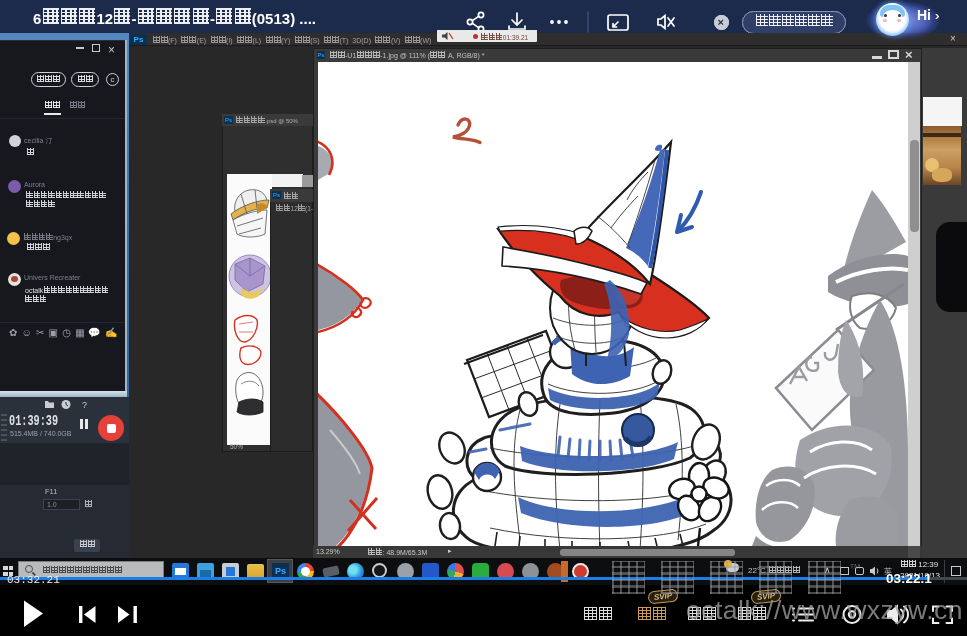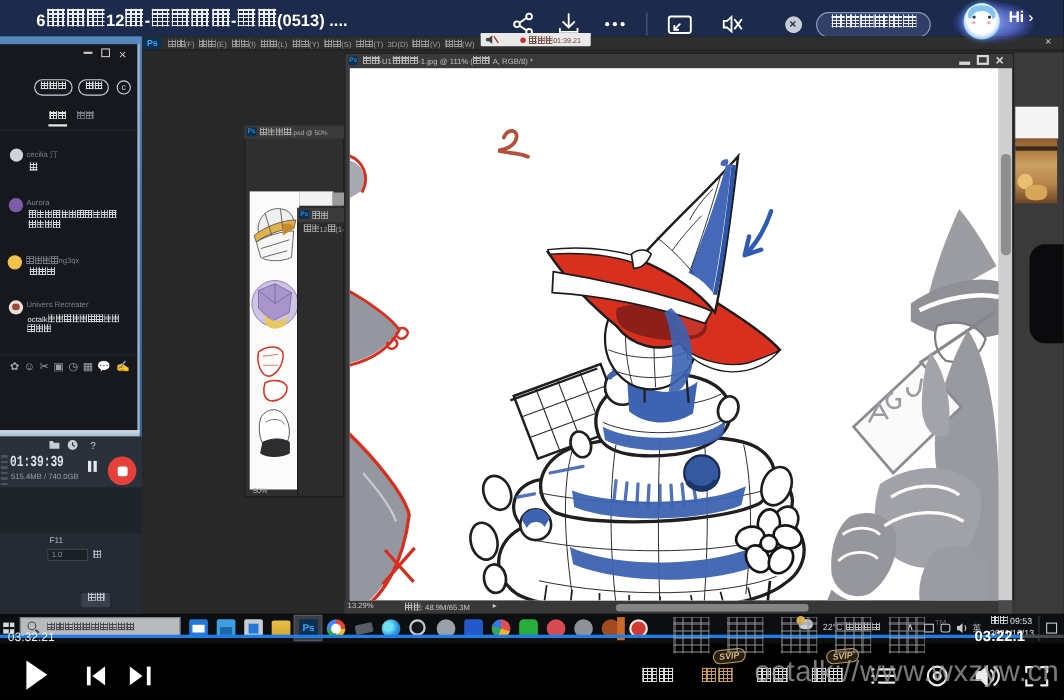--- a/index.html
+++ b/index.html
@@ -672,30 +672,30 @@
 <div class="abs" style="left:724px;top:560px;width:8px;height:8px;border-radius:50%;background:#e8b23c;"></div>
 <div class="abs zh8" style="left:748px;top:566px;color:#c2c6cb;"><span style="font-size:8px;">22°C&nbsp;</span><i class="g"></i><i class="g"></i><i class="g"></i><i class="g"></i></div>
 <div class="abs" style="left:824px;top:565px;color:#cfd3d8;font-size:9px;">∧</div>
 <div class="abs" style="left:840px;top:567px;width:9px;height:8px;border:1px solid #c5c9ce;"></div>
 <div class="abs" style="left:855px;top:567px;width:9px;height:8px;border:1px solid #c5c9ce;border-radius:2px;"></div>
 <svg class="abs" style="left:869px;top:565px;" width="12" height="12" viewBox="0 0 12 12">
     <path d="M1,4 L3,4 L6,1.5 L6,10.5 L3,8 L1,8 Z" fill="#c5c9ce"></path>
     <path d="M8,3.5 A4,4 0 0 1 8,8.5" stroke="#c5c9ce" fill="none"></path>
   </svg>
 <div class="abs" style="left:884px;top:566px;color:#c5c9ce;font-size:8px;">英</div>
-<div class="abs zh8" style="left:900px;top:560px;color:#dfe2e6;white-space:nowrap;"><i class="g"></i><i class="g"></i><span style="font-size:8px;"> 09:53</span></div>
+<div class="abs zh8" style="left:900px;top:560px;color:#dfe2e6;white-space:nowrap;"><i class="g"></i><i class="g"></i><span style="font-size:8px;"> 12:39</span></div>
 <div class="abs" style="left:900px;top:571px;color:#dfe2e6;font-size:8px;">2021/10/13</div>
 <div class="abs" style="left:944px;top:560px;width:1px;height:23px;background:#3a3e44;"></div>
 <div class="abs" style="left:951px;top:566px;width:10px;height:10px;border:1px solid #c5c9ce;"></div>
 
 <div class="abs" style="left:0;top:585px;width:967px;height:51px;background:#000;"></div>
 
 <div class="abs" style="left:0;top:577px;width:930px;height:3px;background:#1e7ee8;"></div>
 <div class="abs" style="left:930px;top:577px;width:37px;height:3px;background:#42474d;"></div>
-<div class="abs" style="left:7px;top:574px;color:#f0f0f0;font-size:11px;">03:32.21</div>
+<div class="abs" style="left:7px;top:574px;color:#f0f0f0;font-size:11px;font-family:Liberation Mono, monospace;">03:32.21</div>
 <div class="abs" style="left:886px;top:571px;color:#fff;font-size:13.5px;font-weight:bold;">03:22.1</div>
 <svg class="abs" style="left:0;top:585px;" width="967" height="51" viewBox="0 0 967 51">
  <g fill="#fff">
   <polygon points="24,15.5 43,28.5 24,42"></polygon>
   <rect x="79" y="21" width="3.4" height="17"></rect>
   <polygon points="95.5,21 95.5,38 84,29.5"></polygon>
   <polygon points="118,21 129.5,29.5 118,38"></polygon>
   <rect x="133.5" y="21" width="3.4" height="17"></rect>
  </g>
  <g stroke="#ededed" stroke-width="2" fill="none" stroke-linecap="round">

